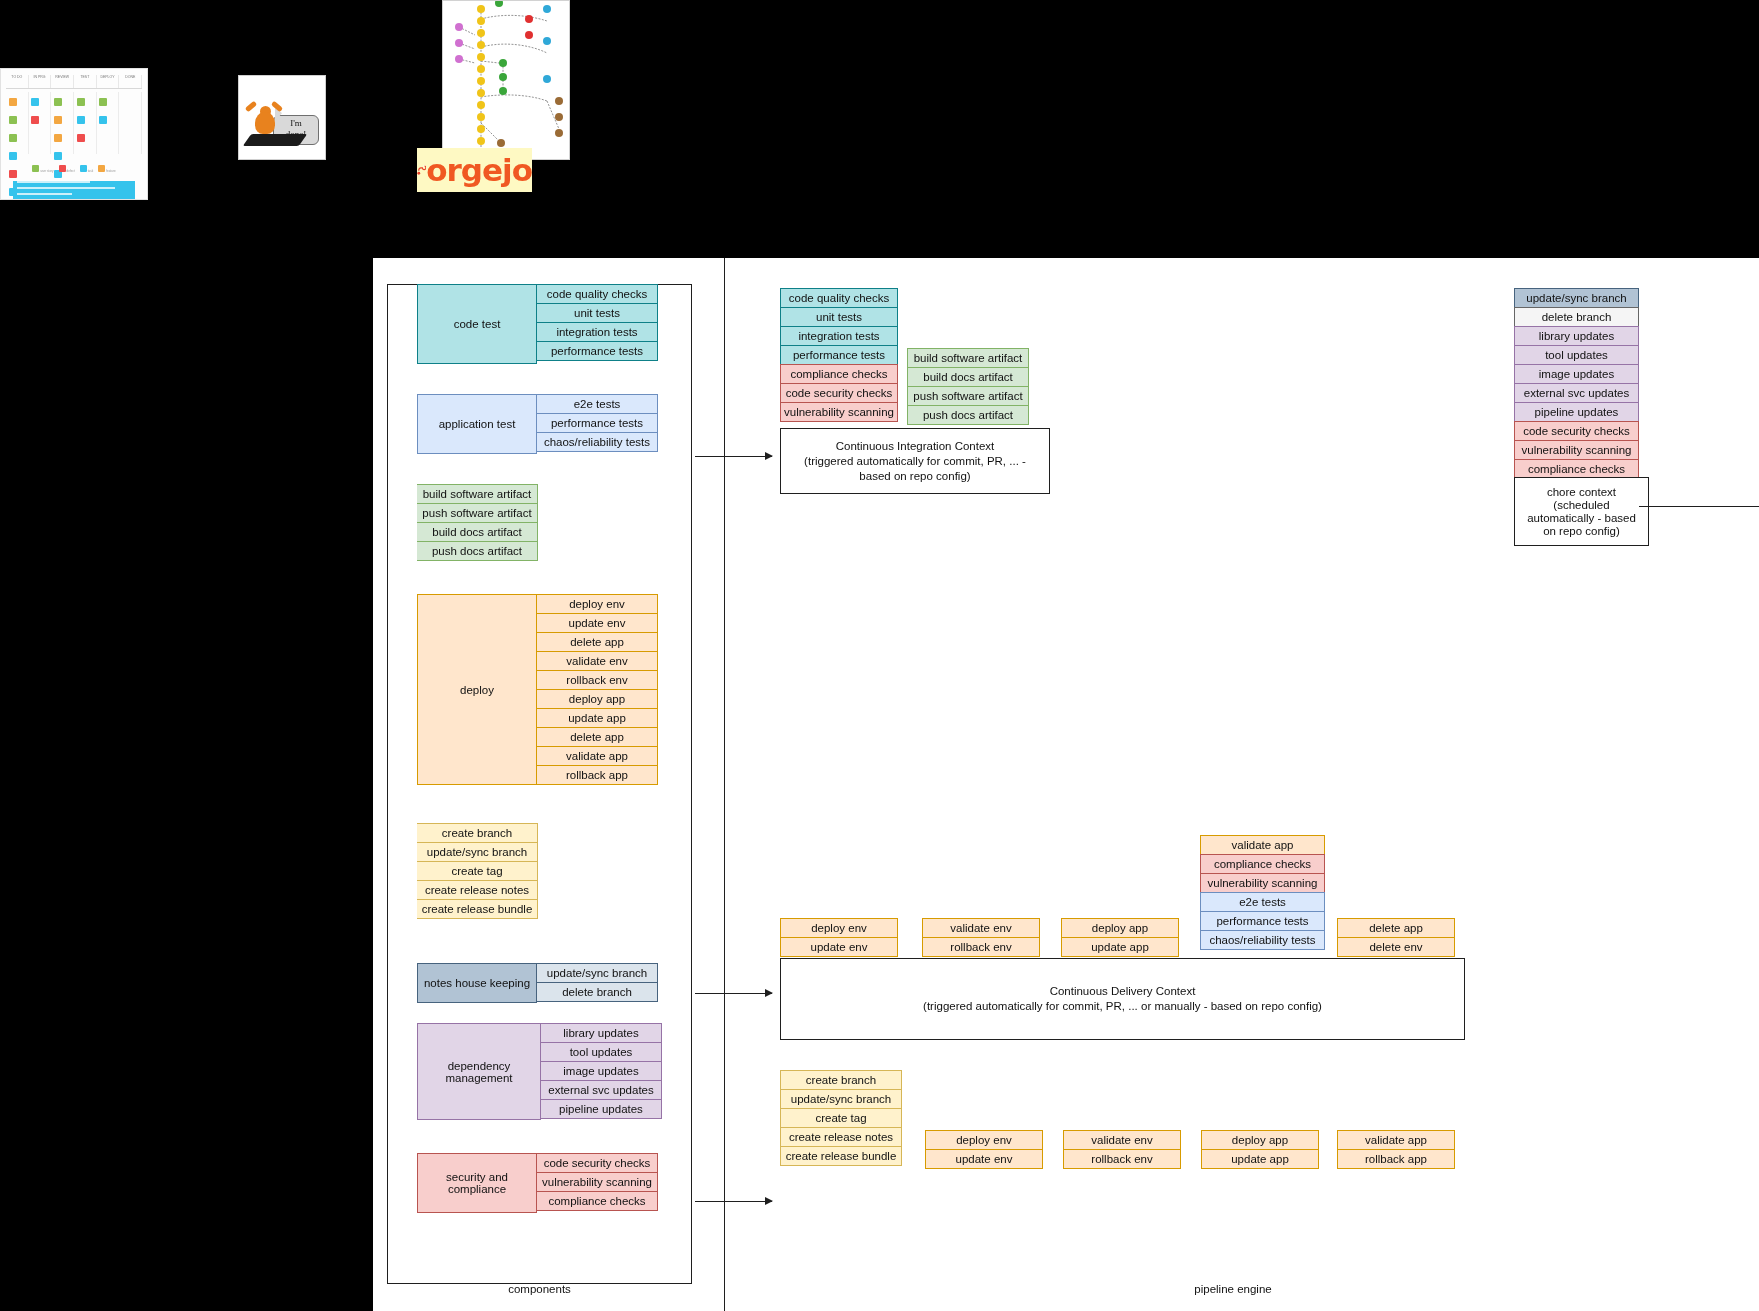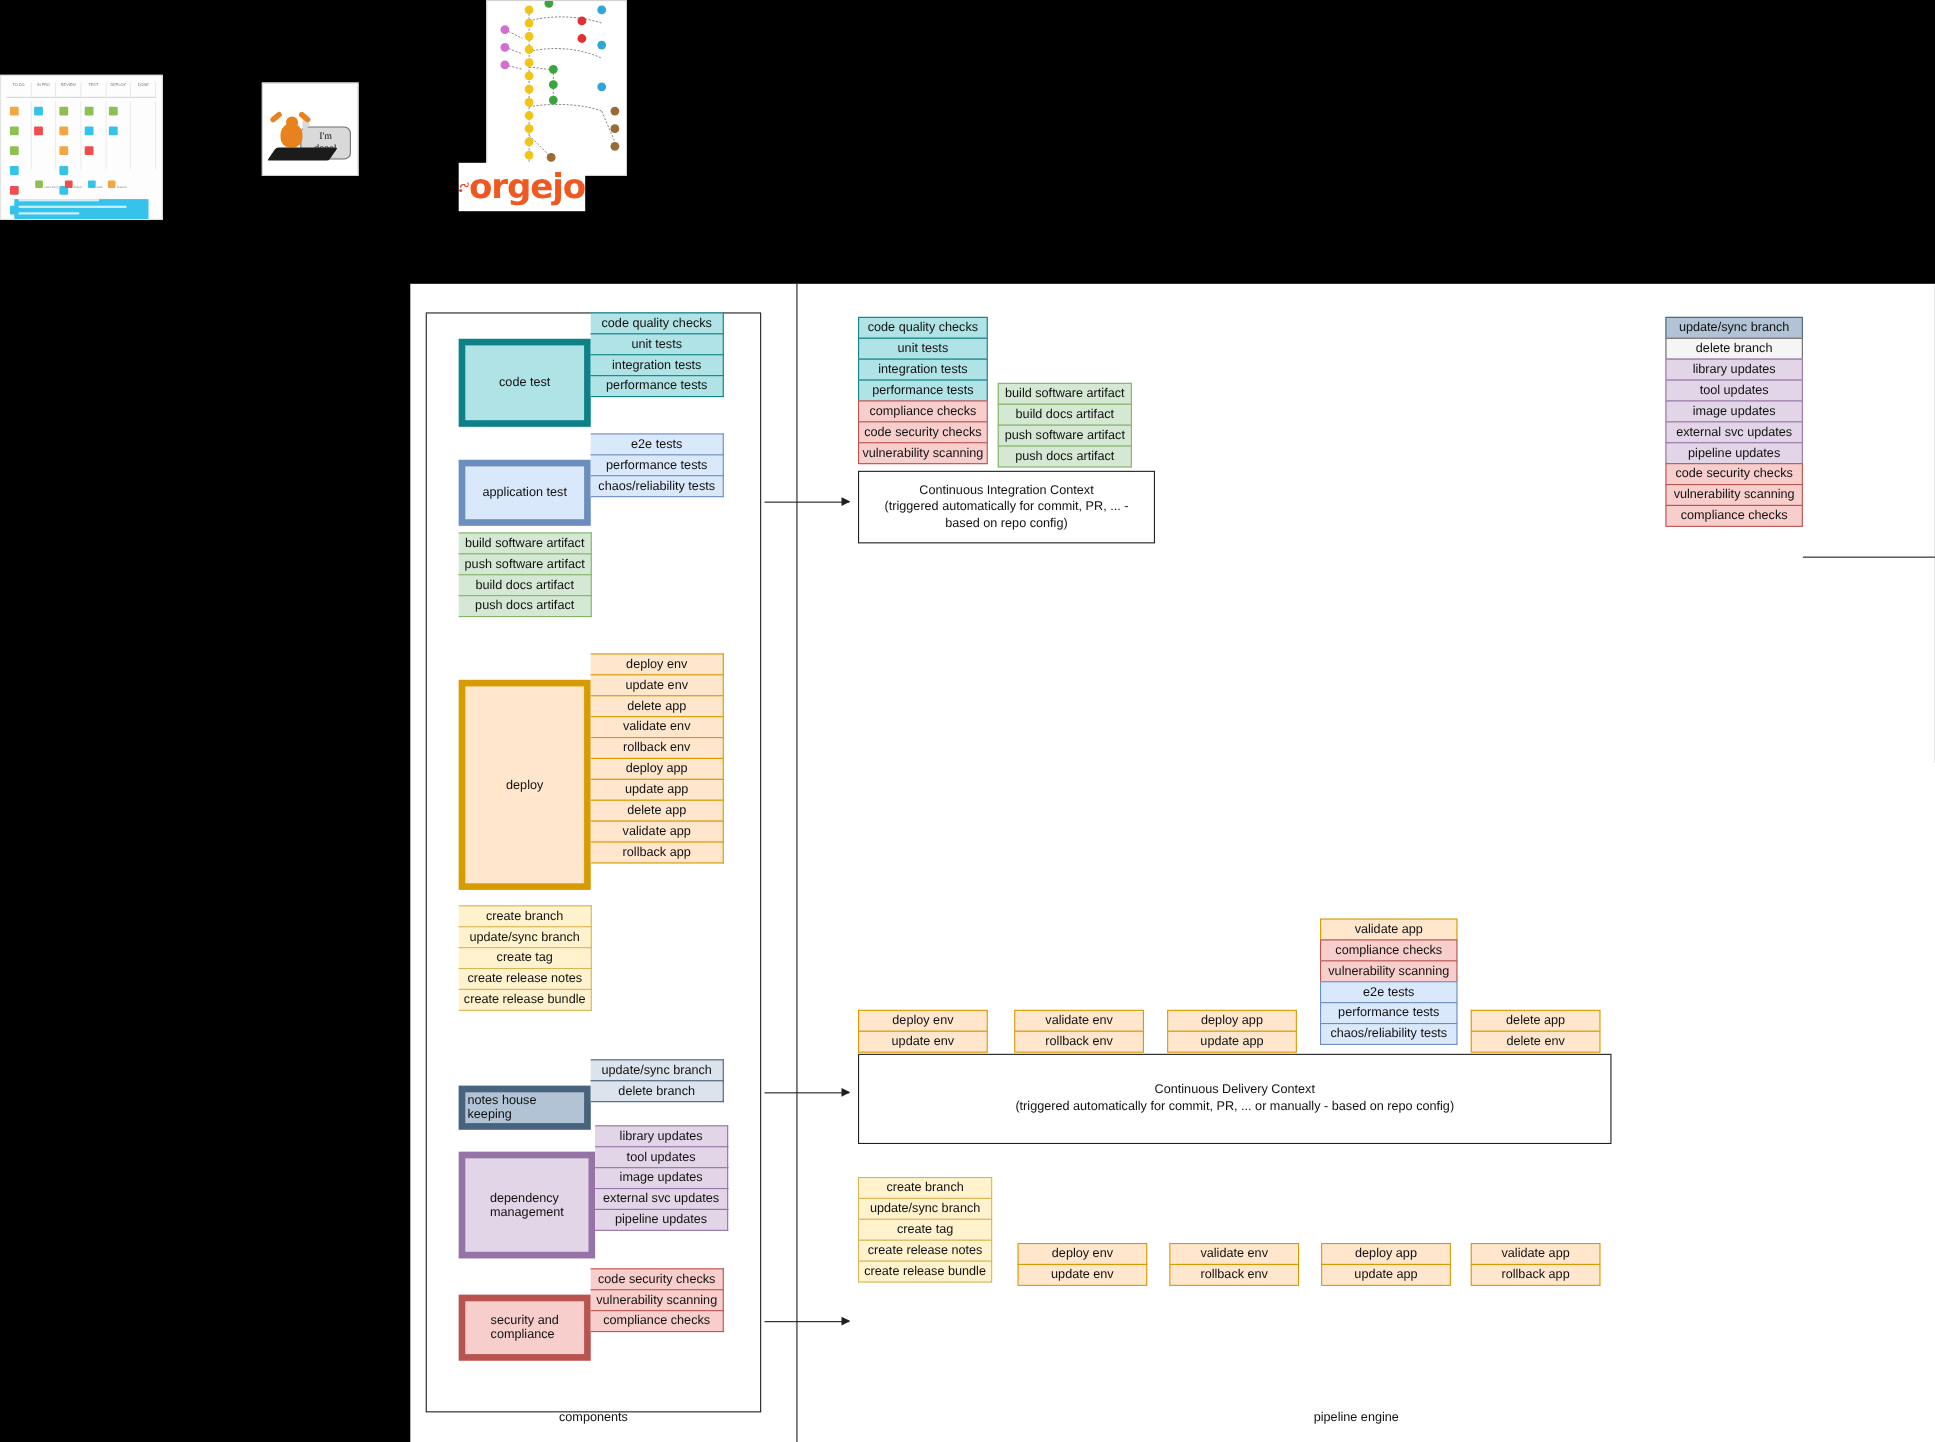--- a/index.html
+++ b/index.html
@@ -38,39 +38,39 @@
       background:#e8821e;border-radius:50%;}
   #thumb-done .armL{position:absolute;left:6px;top:28px;width:12px;height:5px;
       background:#e8821e;border-radius:3px;transform:rotate(-40deg);}
   #thumb-done .armR{position:absolute;left:32px;top:28px;width:12px;height:5px;
       background:#e8821e;border-radius:3px;transform:rotate(40deg);}
   #thumb-done .mat{position:absolute;left:8px;top:58px;width:56px;height:12px;
       background:#1b1b1b;transform:skewX(-35deg);border-radius:2px;}
 
   #thumb-graph{left:442px;top:0;width:128px;height:160px;background:#fff;
       border:1px solid #d2d2d2;overflow:hidden;}
-  #thumb-forgejo{left:417px;top:148px;width:115px;height:44px;background:#ffffff;
+  #thumb-forgejo{left:417px;top:148px;width:115px;height:44px;background:#fef9c3;
       display:flex;align-items:center;justify-content:center;overflow:hidden;}
   #thumb-forgejo .fg-text{font-size:31px;color:#f05822;font-weight:600;letter-spacing:-1px;
       font-family:"DejaVu Sans",sans-serif;}
 
   
   #canvas{left:373px;top:258px;width:1386px;height:1053px;background:#fff;}
 
   
   #components-box{left:14px;top:26px;width:305px;height:1000px;
       border:1px solid #1f1f1f;background:#fff;}
   #components-label{left:14px;top:1025px;width:305px;text-align:center;
       font-size:11.5px;color:#111;}
 
   
   .cgroup{position:absolute;display:flex;}
   .cgroup .ctitle{display:flex;align-items:center;justify-content:center;
-      font-size:11.5px;color:#111;box-sizing:border-box;
-      border:6px solid #1d4ed8;padding:2px;margin-top:24px;}
+      text-align:center;font-size:11.5px;color:#111;box-sizing:border-box;
+      border:1px solid #1d4ed8;padding:2px;}
   .cgroup .citems{display:flex;flex-direction:column;}
   .cgroup .citem{box-sizing:border-box;border:1px solid #555;border-left:none;
       margin-top:-1px;font-size:11.5px;color:#111;text-align:center;
       line-height:18px;height:20px;}
   .cgroup .citem:first-child{margin-top:0;}
 
   
   .p-teal   .ctitle,.p-teal   .citem  {background:#b0e3e6;border-color:#0e8088;}
   .p-blue   .ctitle,.p-blue   .citem  {background:#dae8fc;border-color:#6c8ebf;}
   .p-green  .ctitle,.p-green  .citem  {background:#d5e8d4;border-color:#82b366;}
@@ -397,14 +397,18 @@
     <div class="chip c-graylt">delete branch</div>
     <div class="chip c-purple">library updates</div>
     <div class="chip c-purple">tool updates</div>
     <div class="chip c-purple">image  updates</div>
     <div class="chip c-purple">external svc  updates</div>
     <div class="chip c-purple">pipeline  updates</div>
     <div class="chip c-red">code security checks</div>
     <div class="chip c-red">vulnerability scanning</div>
     <div class="chip c-red">compliance checks</div>
   </div>
+  <div class="ctxbox" style="left:1141px;top:219px;width:125px;height:59px;white-space:pre-line;line-height:13px;">chore context
+(scheduled
+automatically - based
+on repo config)</div>
   <div class="abs" style="left:1266px;top:248px;width:120px;height:1px;background:#1f1f1f;"></div>
 </div>
 
 </body></html>

